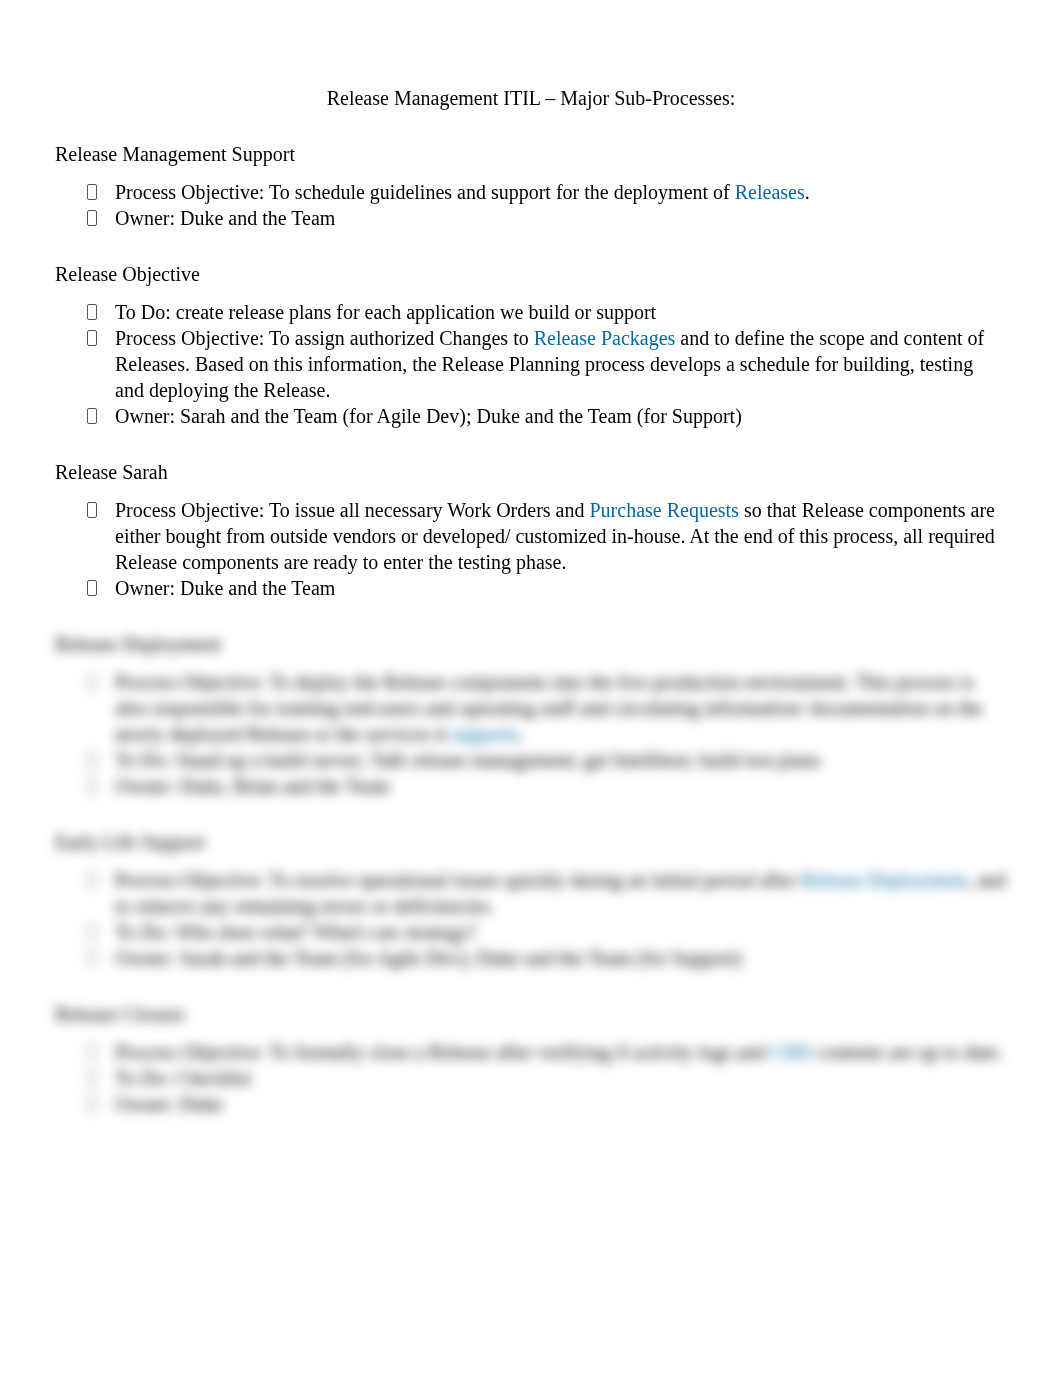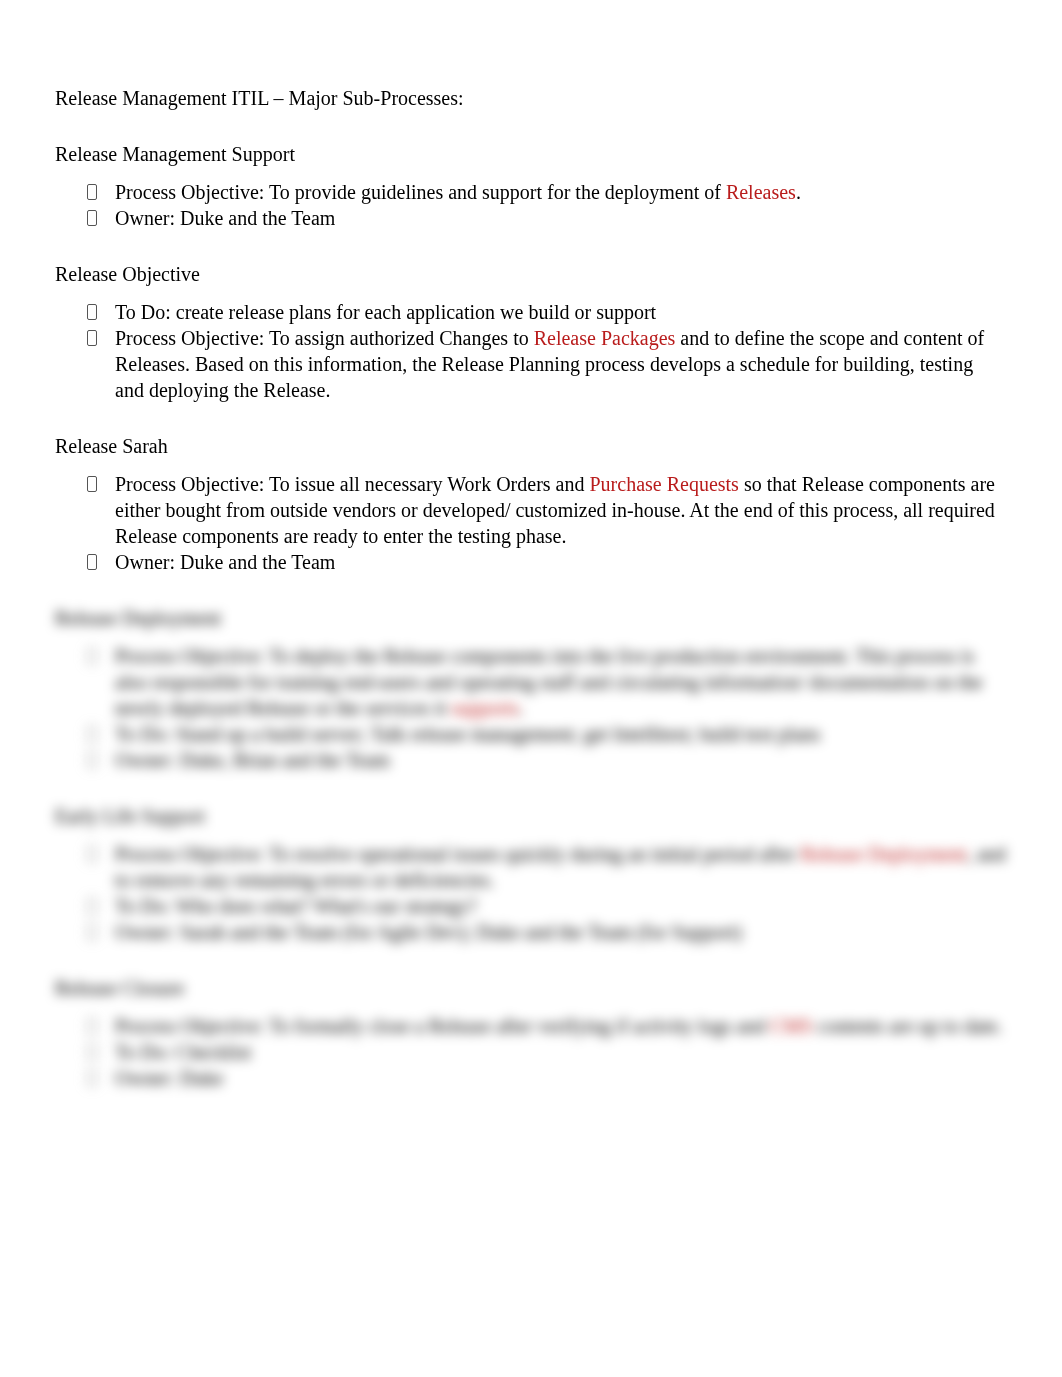--- a/index.html
+++ b/index.html
@@ -11,20 +11,21 @@
       width: 1062px;
       box-sizing: border-box;
       line-height: 1.3;
       background: #fff;
     }
     .heading {
       margin: 30px 0 12px 0;
     }
     .heading.first {
       margin-top: 30px;
+      text-align: center;
     }
     ul.bullets {
       list-style: none;
       margin: 10px 0 10px 0;
       padding: 0 0 0 32px;
     }
     ul.bullets li {
       position: relative;
       padding-left: 28px;
       margin: 0;
@@ -35,50 +36,51 @@
       position: absolute;
       left: 0;
       top: 5px;
       width: 8px;
       height: 14px;
       border: 1px solid #555;
       border-radius: 2px;
       background: transparent;
     }
     .link {
-      color: #b91c1c;
+      color: #0369a1;
       text-decoration: none;
     }
     .blurred {
       filter: blur(6px);
       user-select: none;
     }
     .blurred ul.bullets li::before {
       border-color: #888;
     }
   </style>
 </head>
 <body>
 
 <div class="heading first">Release Management ITIL – Major Sub-Processes:</div>
 
 <div class="heading">Release Management Support</div>
 <ul class="bullets">
   <li>
-    <span>Process Objective: To provide guidelines and support for the deployment of </span><a href="#" class="link">Releases</a><span>.</span>
+    <span>Process Objective: To schedule guidelines and support for the deployment of </span><a href="#" class="link">Releases</a><span>.</span>
   </li>
   <li>Owner: Duke and the Team</li>
 </ul>
 
 <div class="heading">Release Objective</div>
 <ul class="bullets">
   <li>To Do: create release plans for each application we build or support</li>
   <li>
     <span>Process Objective: To assign authorized Changes to </span><a href="#" class="link">Release Packages</a><span> and to define the scope and content of Releases. Based on this information, the Release Planning process develops a schedule for building, testing and deploying the Release.</span>
   </li>
+  <li>Owner: Sarah and the Team (for Agile Dev); Duke and the Team (for Support)</li>
 </ul>
 
 <div class="heading">Release Sarah</div>
 <ul class="bullets">
   <li>
     <span>Process Objective: To issue all necessary Work Orders and </span><a href="#" class="link">Purchase Requests</a><span> so that Release components are either bought from outside vendors or developed/ customized in-house. At the end of this process, all required Release components are ready to enter the testing phase.</span>
   </li>
   <li>Owner: Duke and the Team</li>
 </ul>
 

